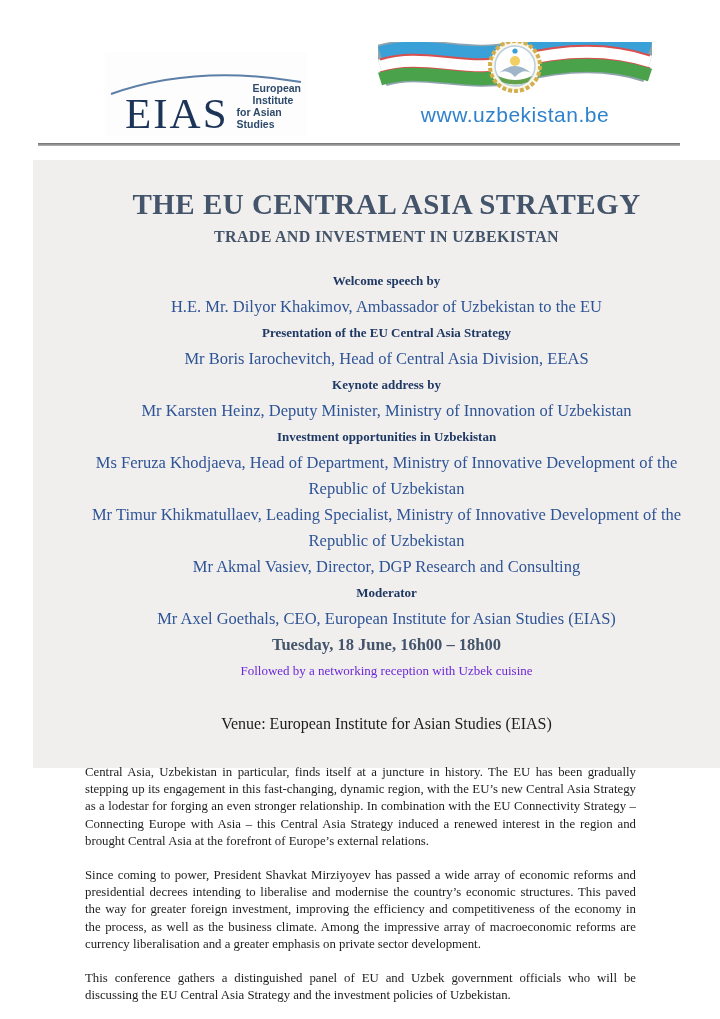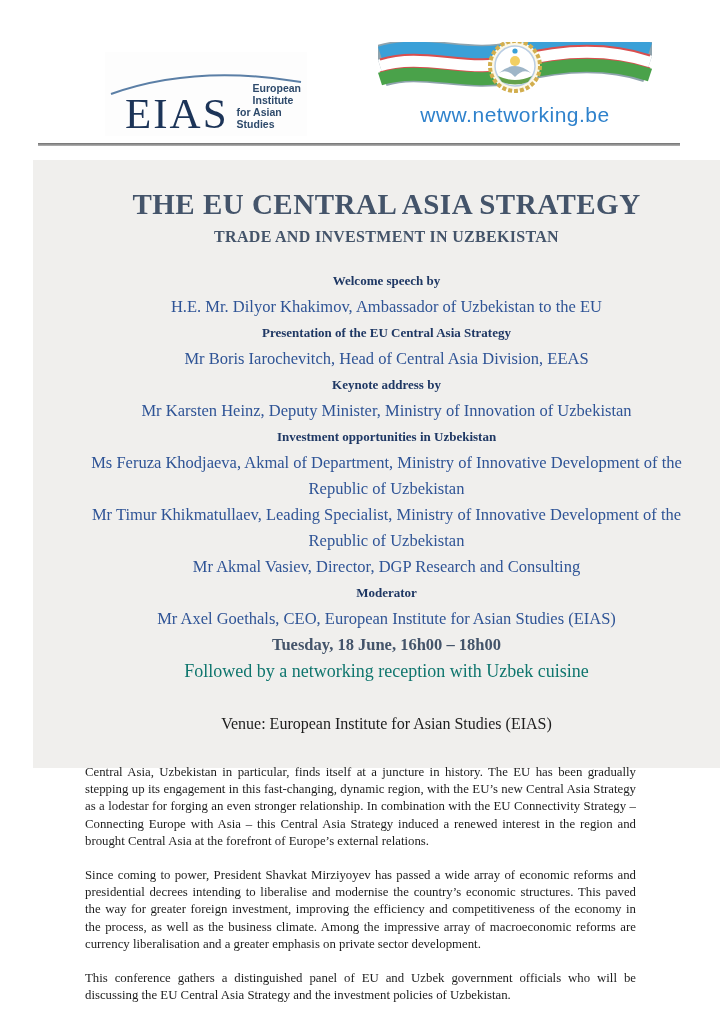--- a/index.html
+++ b/index.html
@@ -24,21 +24,21 @@
   .panel{position:absolute;left:33px;top:160px;width:707px;height:608px;
          background:#f0efed;text-align:center;}
   .event-title{margin:26px 0 0 0;font-size:29px;line-height:36px;font-weight:bold;
                color:#44546A;letter-spacing:0.5px;}
   .event-subtitle{margin:4px 0 0 0;font-size:16px;line-height:22px;font-weight:bold;
                   color:#44546A;letter-spacing:0.3px;}
   .program{margin:20px auto 0 auto;max-width:612px;}
   .prog-heading{font-size:13px;font-weight:bold;color:#1F3864;line-height:26px;}
   .prog-speaker{font-size:16.5px;color:#2F5496;line-height:26px;}
   .prog-datetime{font-size:16.5px;font-weight:bold;color:#44546A;line-height:26px;}
-  .prog-note{font-size:18px;color:#0f766e;line-height:26px;}
+  .prog-note{font-size:13px;color:#6d28d9;line-height:26px;}
   .venue{margin-top:26px;font-size:16px;color:#1d1d1d;line-height:27px;}
 
   
   .body-text{position:absolute;left:85px;top:764px;width:551px;}
   .body-text p{margin:0 0 17px 0;font-size:12.8px;line-height:17.2px;color:#1d1d1d;
                text-align:justify;}
 </style>
 </head>
 <body>
 
@@ -69,37 +69,37 @@
       </g>
       <g transform="translate(137,24)">
         <circle r="25" fill="#fdf8e6" stroke="#d2ae4e" stroke-width="4" stroke-dasharray="4 2"></circle>
         <circle r="20" fill="#ffffff" stroke="#b9cde4" stroke-width="1.5"></circle>
         <circle cy="-15" r="2.6" fill="#3aa0d8"></circle>
         <circle cy="-5" r="5" fill="#f2cf63"></circle>
         <path d="M-16,7 Q0,-7 16,7 Q8,2 0,11 Q-8,2 -16,7 Z" fill="#9fb6c8"></path>
         <path d="M-17,10 Q0,18 17,10 L13,16 Q0,21 -13,16 Z" fill="#63a24a"></path>
       </g>
     </svg>
-    <div class="uz-url">www.networking.be</div>
+    <div class="uz-url">www.uzbekistan.be</div>
   </div>
 
   <div class="divider"></div>
 
   <section class="panel">
     <h1 class="event-title">THE EU CENTRAL ASIA STRATEGY</h1>
     <h2 class="event-subtitle">TRADE AND INVESTMENT IN UZBEKISTAN</h2>
     <div class="program" id="program-list">
         <div class="prog-heading">Welcome speech by</div>
         <div class="prog-speaker">H.E. Mr. Dilyor Khakimov, Ambassador of Uzbekistan to the EU</div>
         <div class="prog-heading">Presentation of the EU Central Asia Strategy</div>
         <div class="prog-speaker">Mr Boris Iarochevitch, Head of Central Asia Division, EEAS</div>
         <div class="prog-heading">Keynote address by</div>
         <div class="prog-speaker">Mr Karsten Heinz, Deputy Minister, Ministry of Innovation of Uzbekistan</div>
         <div class="prog-heading">Investment opportunities in Uzbekistan</div>
-        <div class="prog-speaker">Ms Feruza Khodjaeva, Akmal of Department, Ministry of Innovative Development of the Republic of Uzbekistan</div>
+        <div class="prog-speaker">Ms Feruza Khodjaeva, Head of Department, Ministry of Innovative Development of the Republic of Uzbekistan</div>
         <div class="prog-speaker">Mr Timur Khikmatullaev, Leading Specialist, Ministry of Innovative Development of the Republic of Uzbekistan</div>
         <div class="prog-speaker">Mr Akmal Vasiev, Director, DGP Research and Consulting</div>
         <div class="prog-heading">Moderator</div>
         <div class="prog-speaker">Mr Axel Goethals, CEO, European Institute for Asian Studies (EIAS)</div>
         <div class="prog-datetime">Tuesday, 18 June, 16h00 – 18h00</div>
         <div class="prog-note">Followed by a networking reception with Uzbek cuisine</div>
       </div>
     <div class="venue">
       <div>Venue: European Institute for Asian Studies (EIAS)</div>
     </div>

